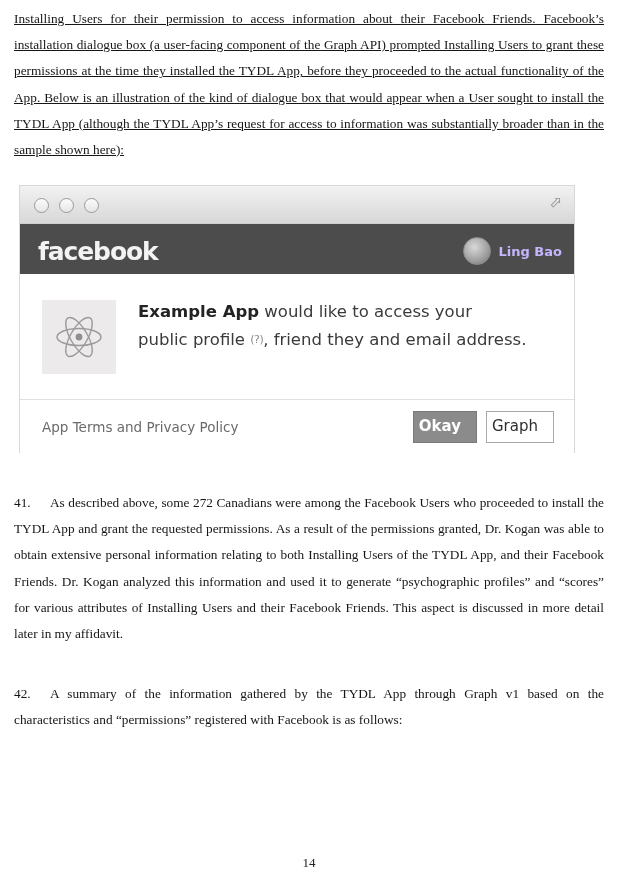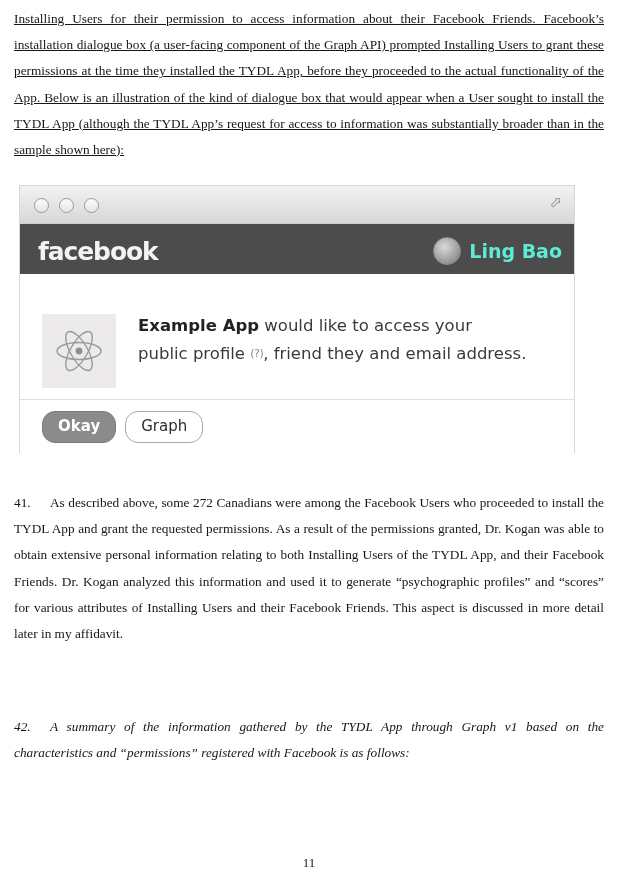--- a/index.html
+++ b/index.html
@@ -105,31 +105,31 @@
     gap: 8px;
   }
   .avatar {
     width: 26px;
     height: 26px;
     border-radius: 50%;
     background: radial-gradient(circle at 40% 35%, #d9d9d9 0%, #9e9e9e 60%, #6f6f6f 100%);
     border: 1px solid #8f8f8f;
   }
   .fb-username {
-    color: #5eead4;
-    font-family: "DejaVu Sans", sans-serif;
-    font-weight: bold;
-    font-size: 19px;
+    color: #c4b5fd;
+    font-family: "DejaVu Sans", sans-serif;
+    font-weight: bold;
+    font-size: 13px;
   }
   .dialog-body {
     background: #ffffff;
     height: 125px;
     display: flex;
     align-items: flex-start;
-    padding: 36px 22px 0 22px;
+    padding: 22px 22px 0 22px;
     box-sizing: border-box;
   }
   .app-thumb {
     width: 74px;
     height: 74px;
     background: #eceaea;
     display: flex;
     align-items: center;
     justify-content: center;
     flex: none;
@@ -167,23 +167,23 @@
   }
   .terms-link {
     font-family: "DejaVu Sans", sans-serif;
     font-size: 13.5px;
     color: #6a6a6a;
   }
   .btn-group { display: flex; gap: 9px; align-items: center; }
   .btn {
     font-family: "DejaVu Sans", sans-serif;
     font-size: 15px;
-    padding: 6px 15px 7px 15px;
+    padding: 6px 15px 7px 5px;
     border: 1px solid #9b9b9b;
-    border-radius: 13px;
+    border-radius: 0;
     line-height: 1.1;
   }
   .btn-primary {
     background: #8b8b8b;
     color: #ffffff;
     font-weight: bold;
     border-color: #7a7a7a;
   }
   .btn-secondary {
     background: #ffffff;
@@ -240,31 +240,32 @@
             <circle cx="26" cy="26" r="3.4" fill="#8f8f8f"></circle>
           </svg>
         </div>
         <div class="permission-text">
           <b>Example App</b><span> would like to access your</span><br>
           <span>public profile </span><span class="q-box">(?)</span><span>, friend they and email address.</span>
         </div>
       </div>
 
       <div class="dialog-footer">
+        <span class="terms-link">App Terms and Privacy Policy</span>
         <span class="btn-group">
           <span class="btn btn-primary">Okay</span>
           <span class="btn btn-secondary">Graph</span>
         </span>
       </div>
 
     </div>
   </div>
 
   <div class="body-text" style="top: 490px;">
     <span class="num">41.</span><span>As described above, some 272 Canadians were among the Facebook Users who proceeded to install the TYDL App and grant the requested permissions. As a result of the permissions granted, Dr. Kogan was able to obtain extensive personal information relating to both Installing Users of the TYDL App, and their Facebook Friends. Dr. Kogan analyzed this information and used it to generate “psychographic profiles” and “scores” for various attributes of Installing Users and their Facebook Friends. This aspect is discussed in more detail later in my affidavit.</span>
   </div>
 
-  <div class="body-text" style="top: 714px; font-style: italic;">
+  <div class="body-text" style="top: 681px;">
     <span class="num">42.</span><span>A summary of the information gathered by the TYDL App through Graph v1 based on the characteristics and “permissions” registered with Facebook is as follows:</span>
   </div>
 
-  <div class="footer-num">11</div>
+  <div class="footer-num">14</div>
 </div>
 
 </body></html>

